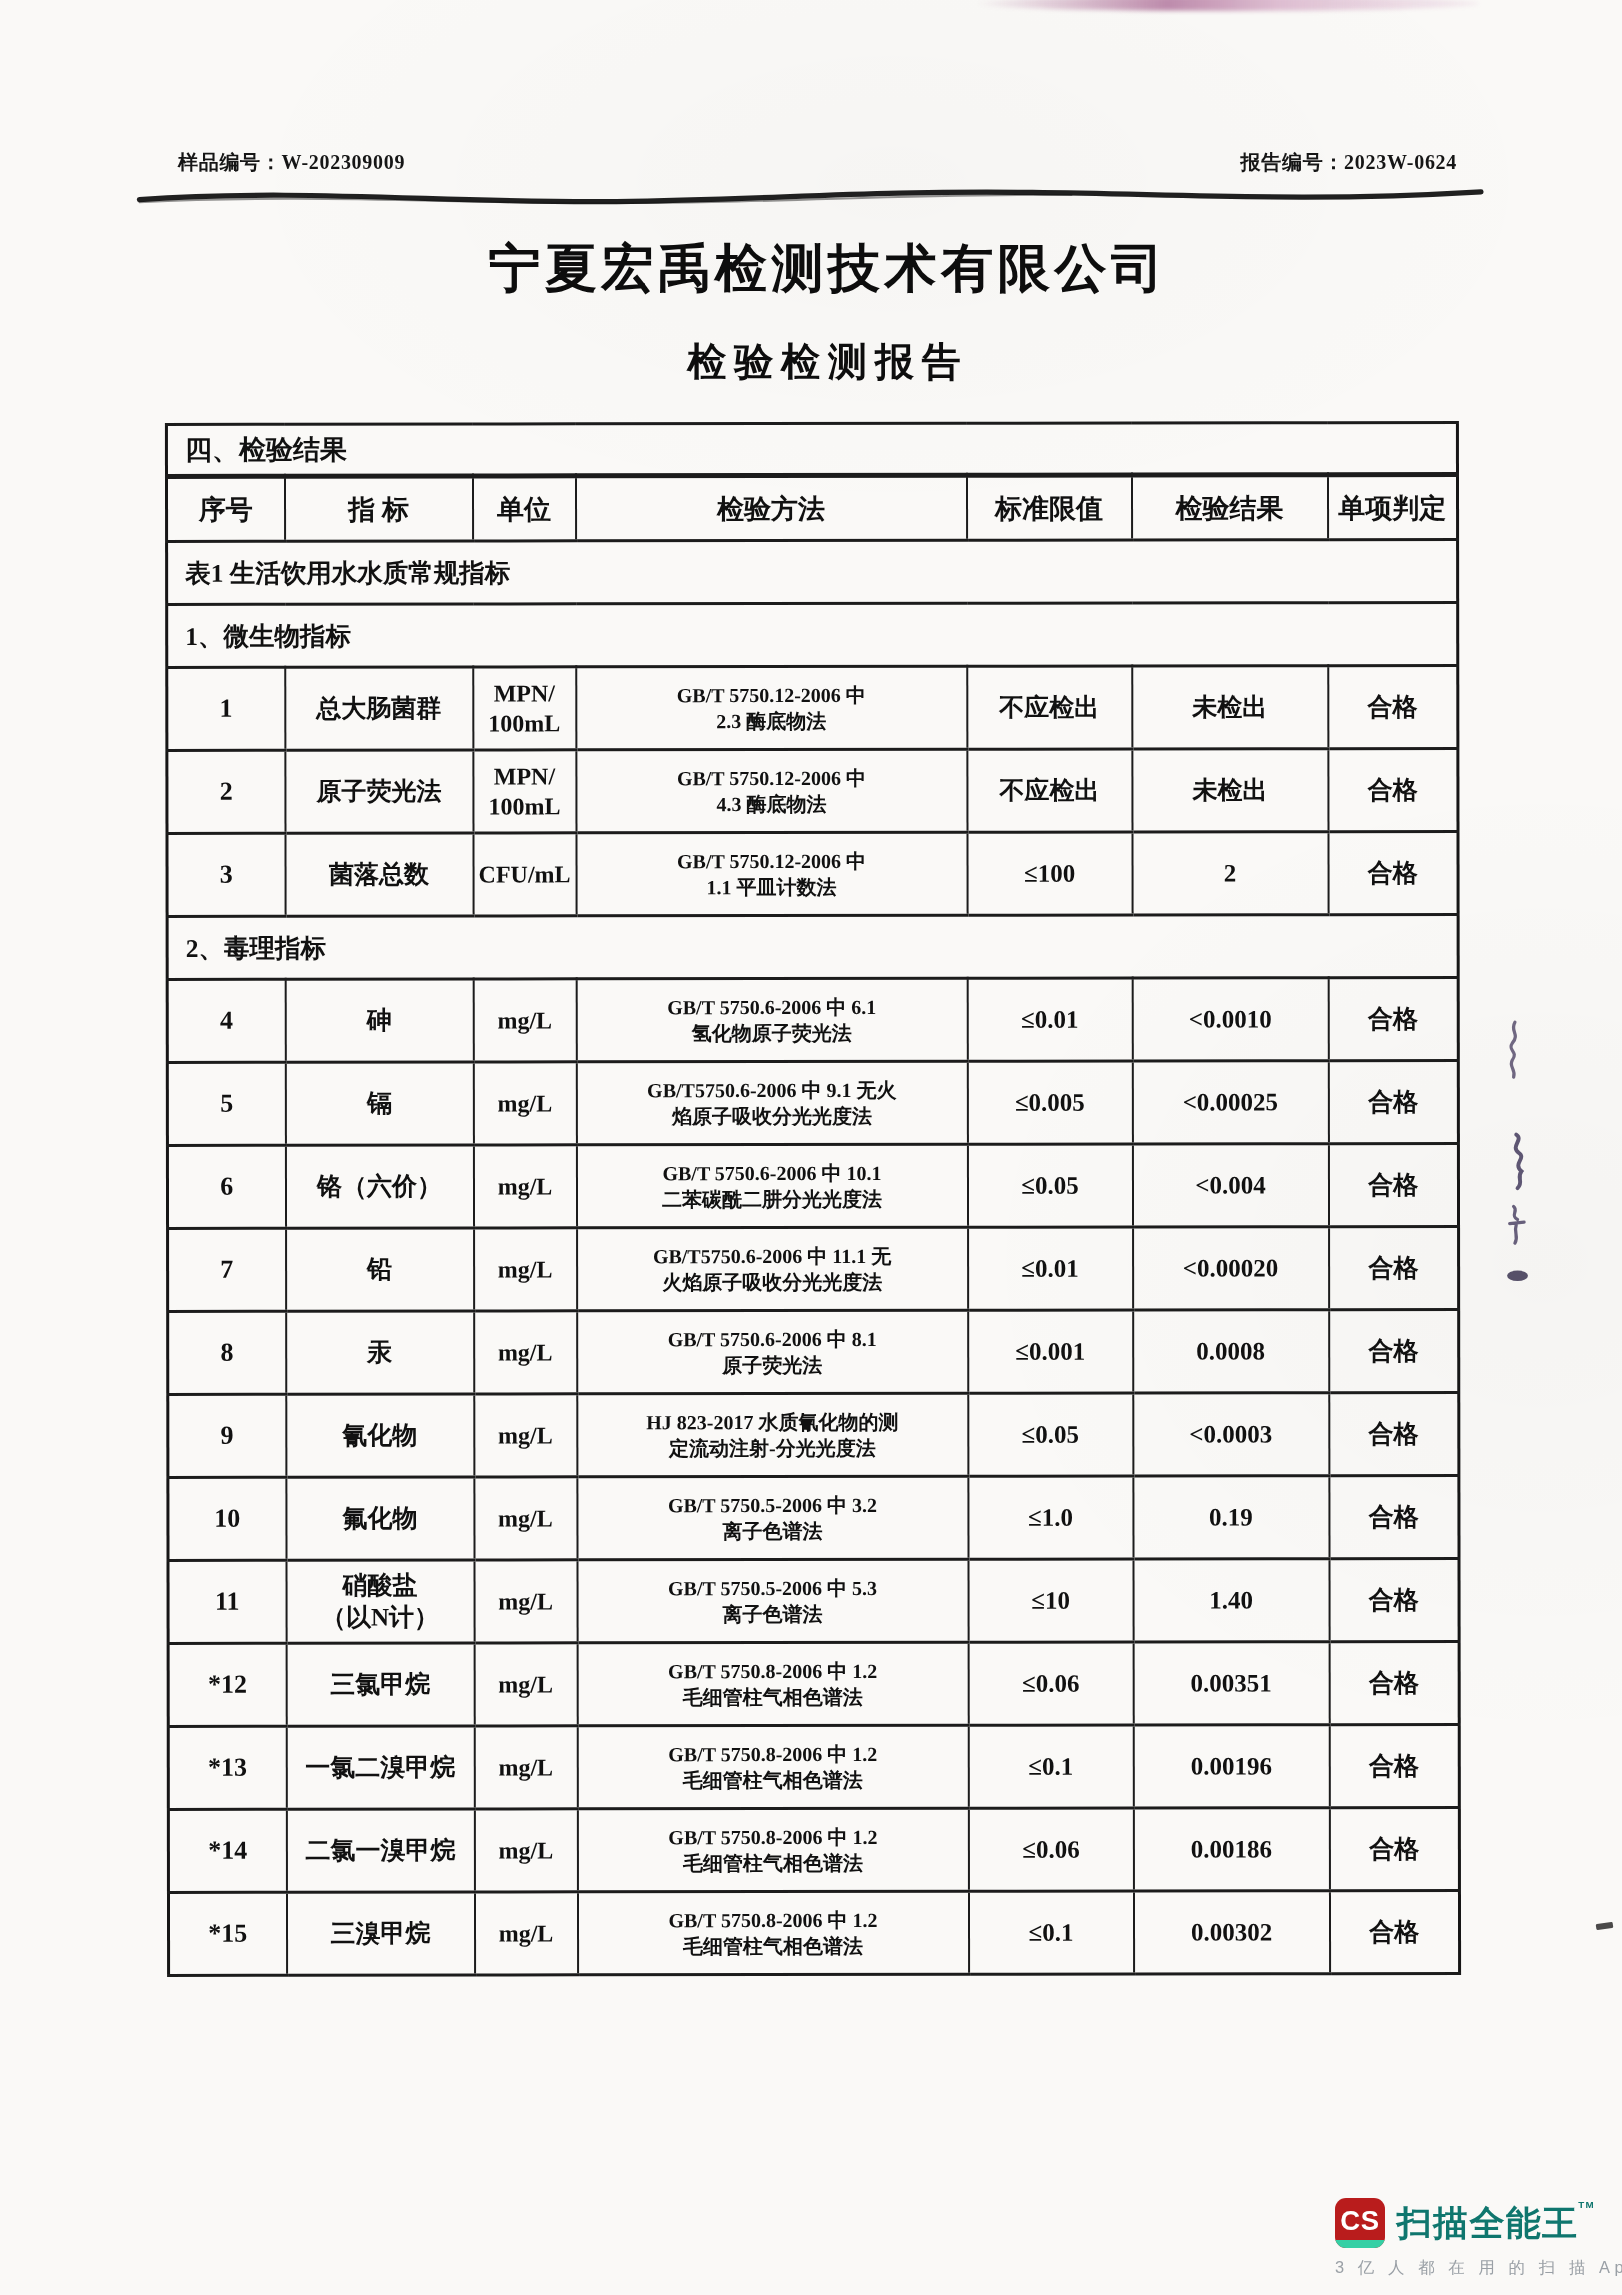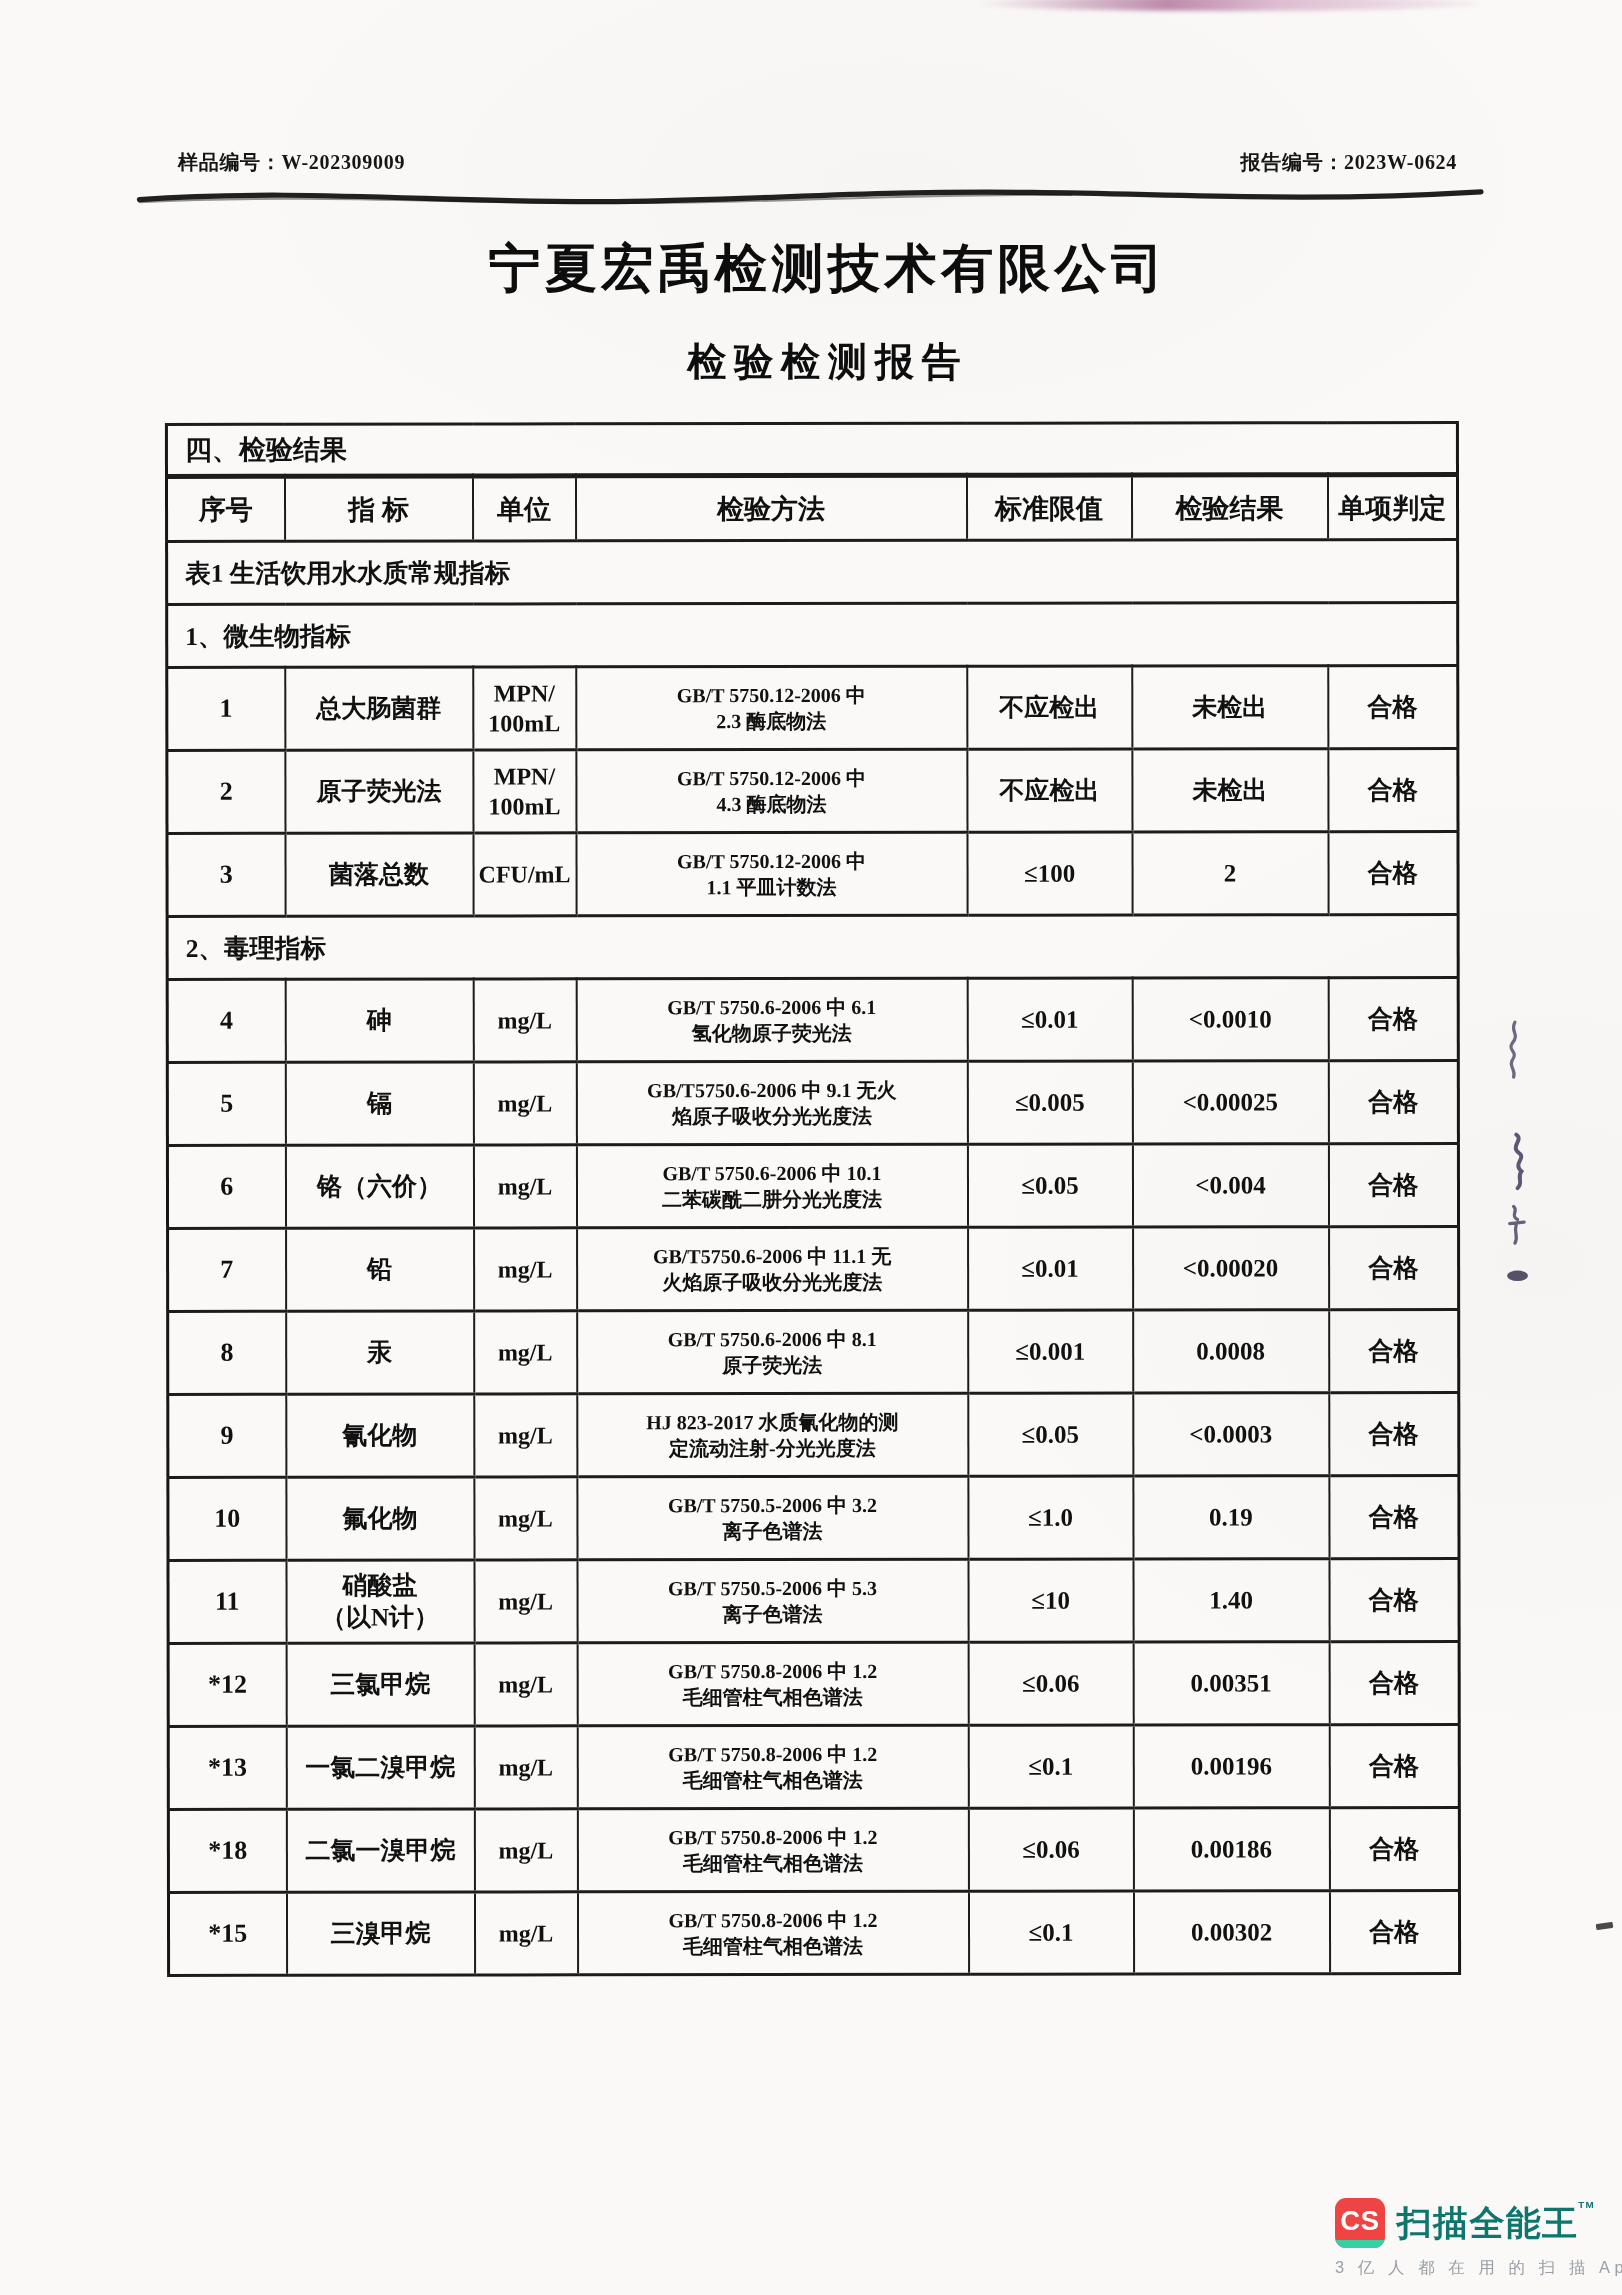--- a/index.html
+++ b/index.html
@@ -284,21 +284,21 @@
       <td>一氯二溴甲烷</td>
       <td class="unit">mg/L</td>
       <td class="method">GB/T 5750.8-2006 中 1.2
 毛细管柱气相色谱法</td>
       <td>≤0.1</td>
       <td>0.00196</td>
       <td>合格</td>
     </tr>
 
     <tr class="data-row">
-      <td class="serial">*18</td>
+      <td class="serial">*14</td>
       <td>二氯一溴甲烷</td>
       <td class="unit">mg/L</td>
       <td class="method">GB/T 5750.8-2006 中 1.2
 毛细管柱气相色谱法</td>
       <td>≤0.06</td>
       <td>0.00186</td>
       <td>合格</td>
     </tr>
 
     <tr class="data-row">
@@ -318,21 +318,21 @@
   <svg class="margin-marks" width="59" height="281" viewBox="0 0 90 430">
     <path d="M38,8 C30,22 46,26 34,40 C26,52 44,52 34,66 C28,76 40,80 36,92" fill="none" stroke="#4d4364" stroke-width="5" stroke-linecap="round" opacity="0.8"></path>
     <path d="M40,180 C52,188 30,198 44,208 C56,216 34,224 48,236 C40,246 52,252 42,262" fill="none" stroke="#43395c" stroke-width="6" stroke-linecap="round" opacity="0.85"></path>
     <path d="M36,290 C44,296 30,304 42,310 M30,316 L52,314 M40,318 C36,330 44,336 38,346" fill="none" stroke="#43395c" stroke-width="5" stroke-linecap="round" opacity="0.8"></path>
     <ellipse cx="42" cy="396" rx="16" ry="8" fill="#3a3350" opacity="0.85"></ellipse>
   </svg>
   <div class="edge-dash"></div>
 
   <div class="watermark">
     <div class="wm-top">
-      <div class="wm-logo" style="background: #ef4444;">
+      <div class="wm-logo" style="background: #b91c1c;">
         <span>CS</span>
         <div class="wm-logo-bar" style="background: rgb(53, 208, 165);"></div>
       </div>
       <div class="wm-name" style="color: #0f766e;">
         <span>扫描全能王</span><sup>TM</sup>
       </div>
     </div>
     <div class="wm-tagline" style="color: rgb(154, 160, 166);">3 亿 人 都 在 用 的 扫 描 App</div>
   </div>
 

